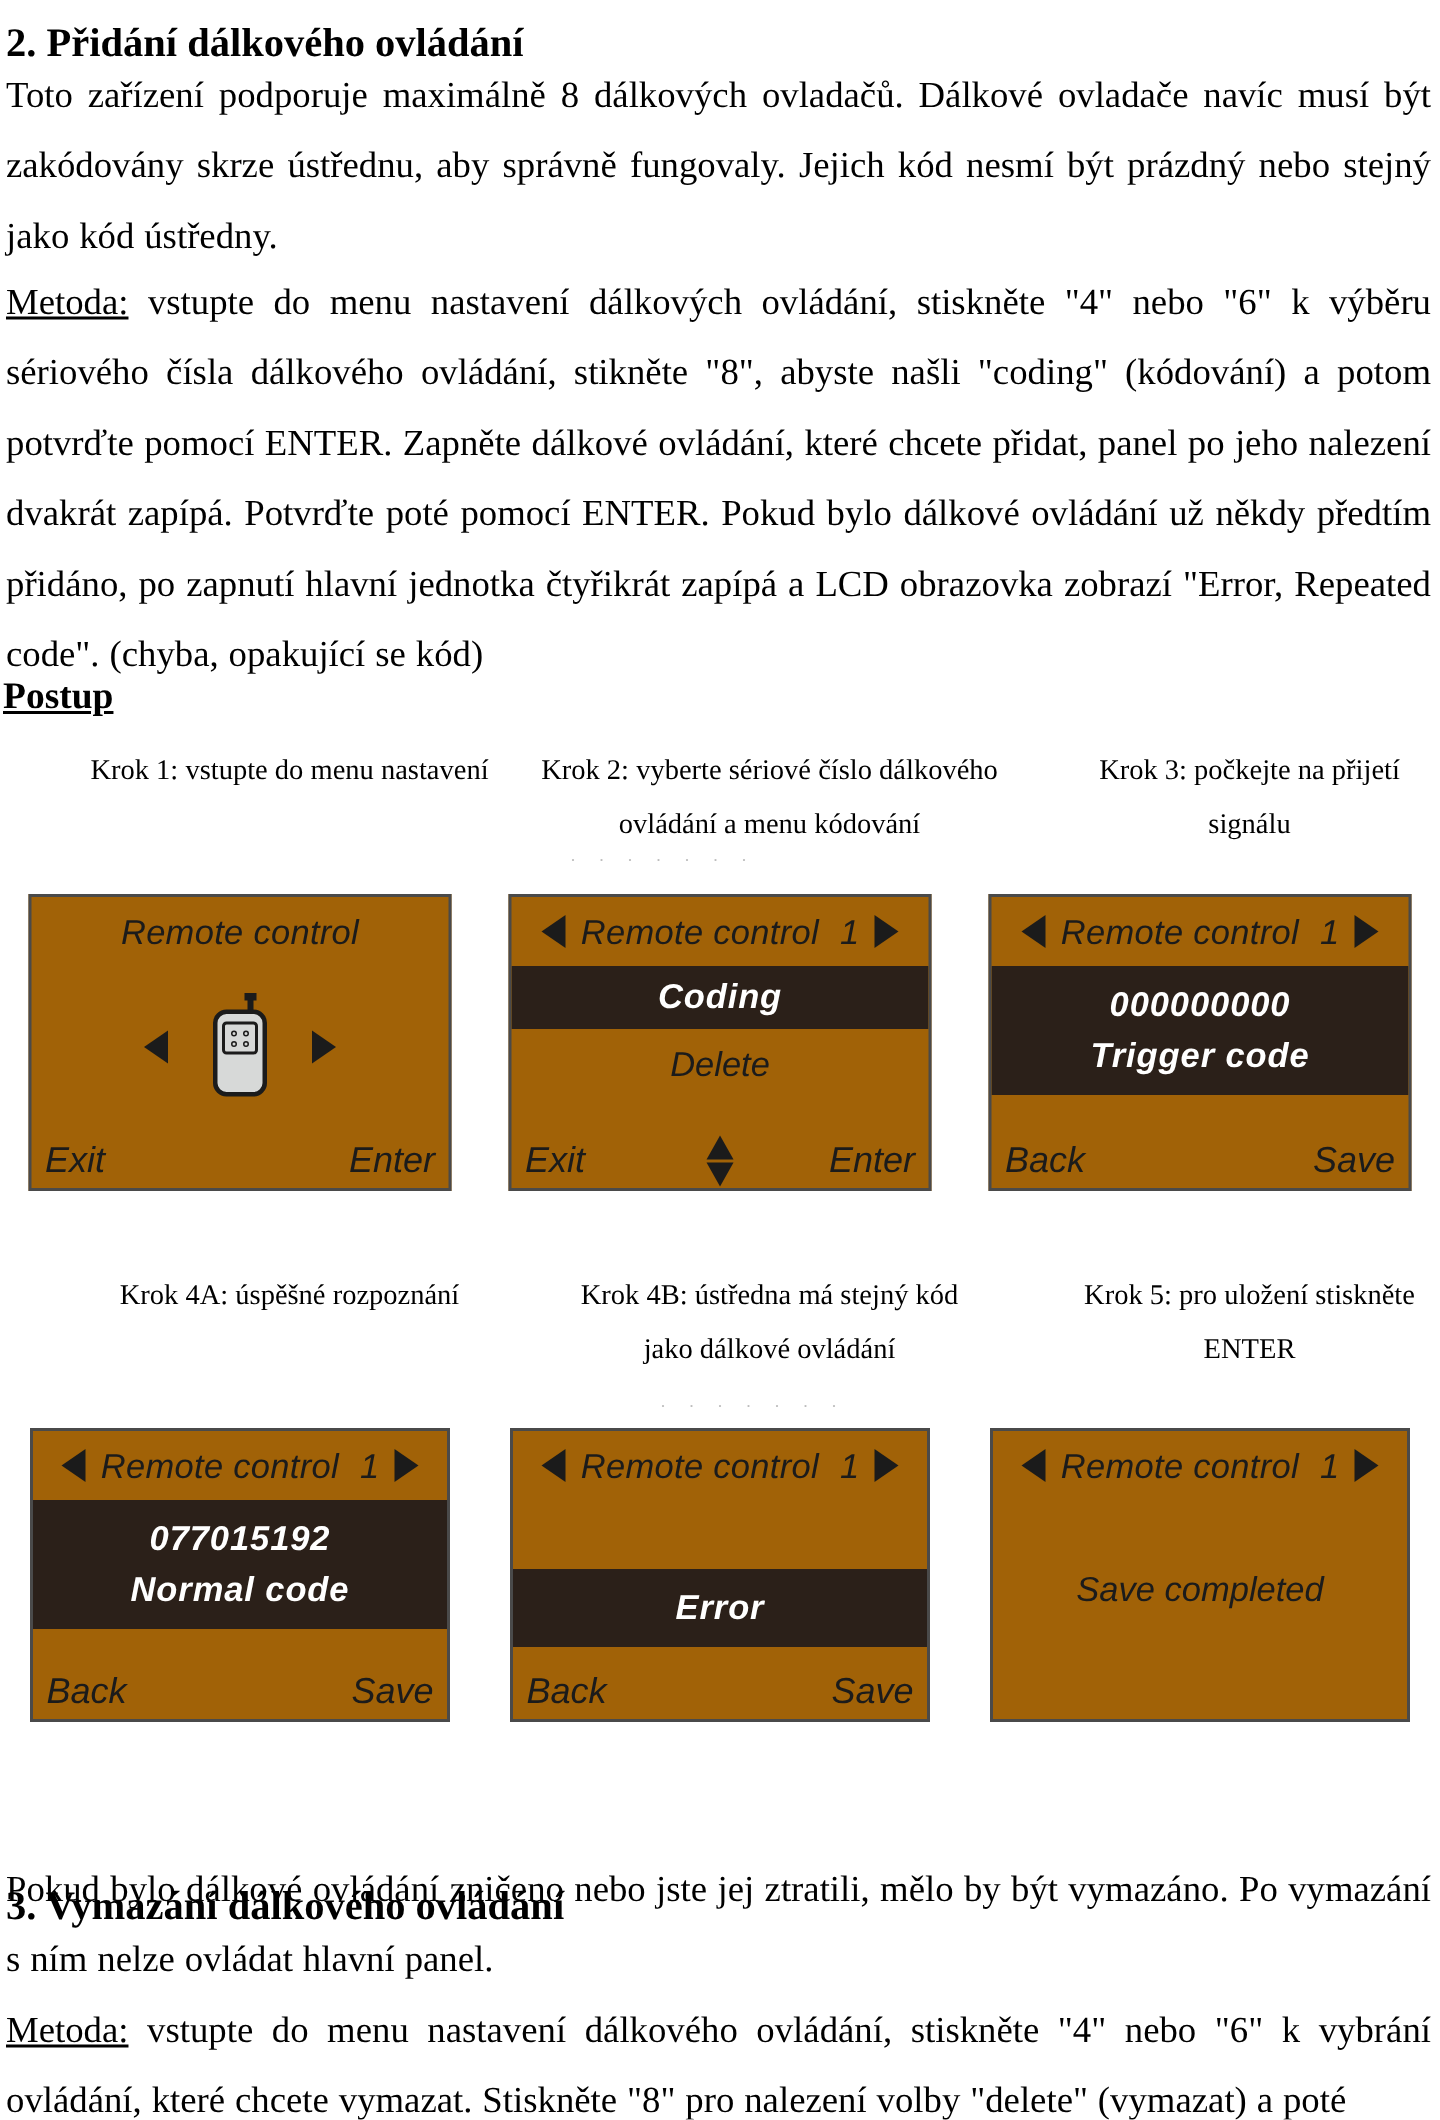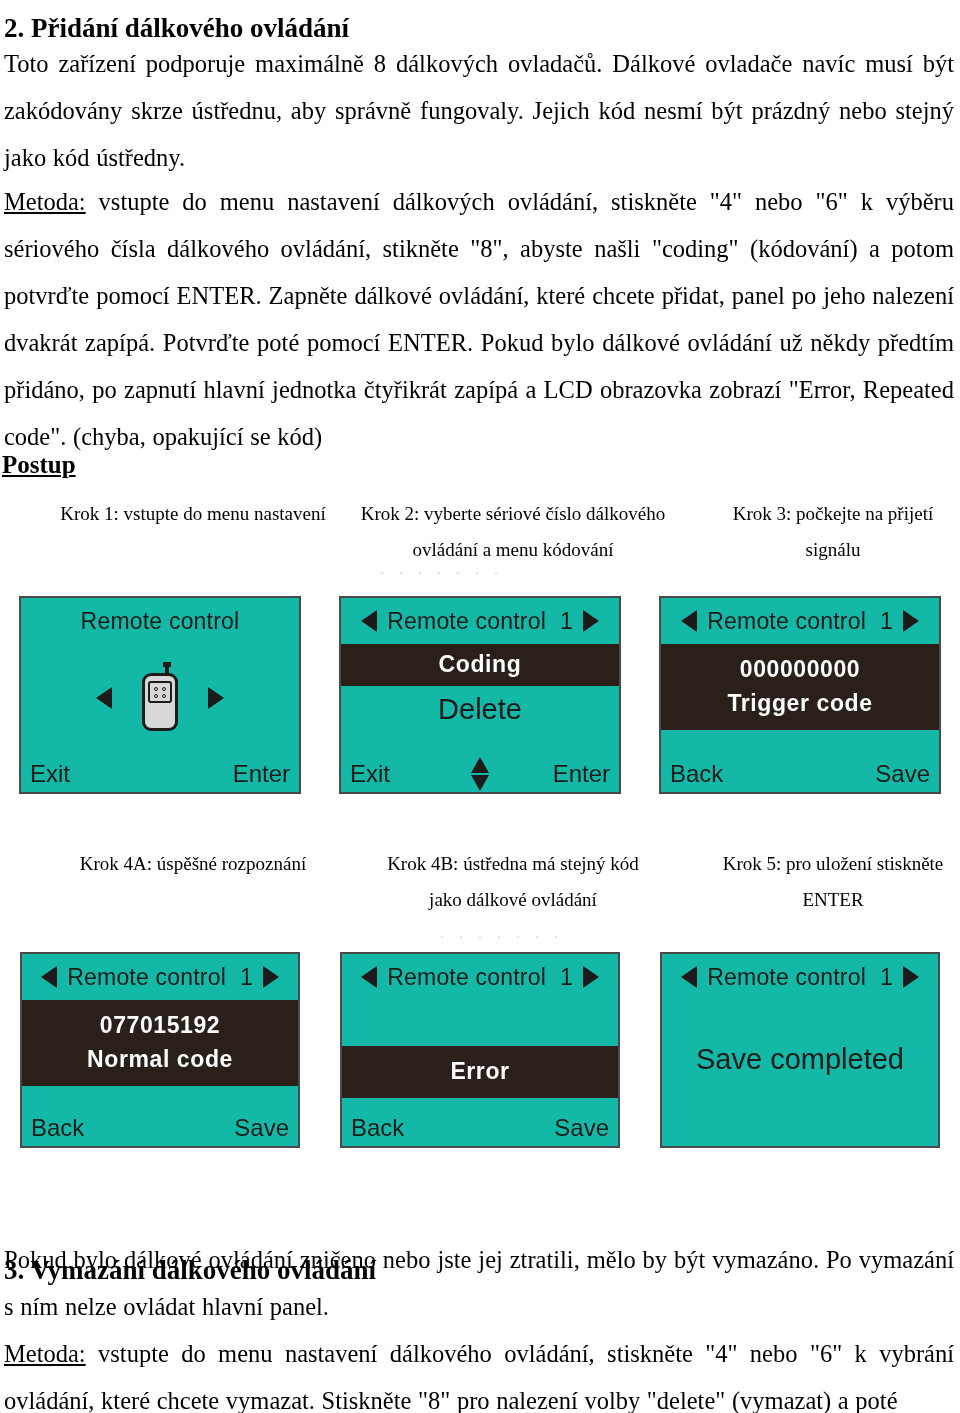--- a/index.html
+++ b/index.html
@@ -74,27 +74,28 @@
     display: flex;
     width: 960px;
     box-sizing: border-box;
   }
   .lcd-slot {
     flex: 1 1 0;
     display: flex;
     justify-content: center;
   }
   .lcd {
-    background: #14b8a6;
+    background: #a16207;
     border: 2px solid #4a4a4a;
     box-sizing: border-box;
     position: relative;
     font-family: "Liberation Sans", "DejaVu Sans", sans-serif;
     color: #1b1b1b;
     overflow: hidden;
+    font-style: italic;
   }
   .lcd.size-a { width: 282px; height: 198px; }
   .lcd.size-b { width: 280px; height: 196px; }
 
   .lcd-titlebar {
     display: flex;
     align-items: center;
     justify-content: center;
     gap: 10px;
     height: 46px;
@@ -121,21 +122,21 @@
     box-sizing: border-box;
   }
   .lcd-band .line {
     font-size: 23px;
     line-height: 34px;
     font-weight: bold;
     letter-spacing: 0.6px;
   }
   .lcd-plain {
     text-align: center;
-    font-size: 29px;
+    font-size: 23px;
     line-height: 34px;
   }
 
   .lcd-footer {
     position: absolute;
     bottom: 4px;
     left: 0;
     right: 0;
     display: flex;
     align-items: center;

